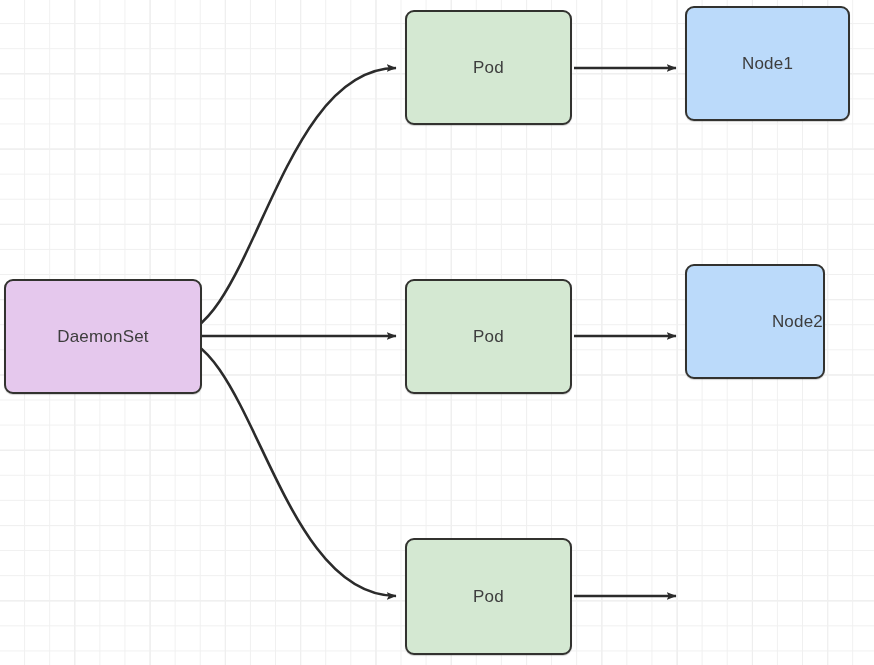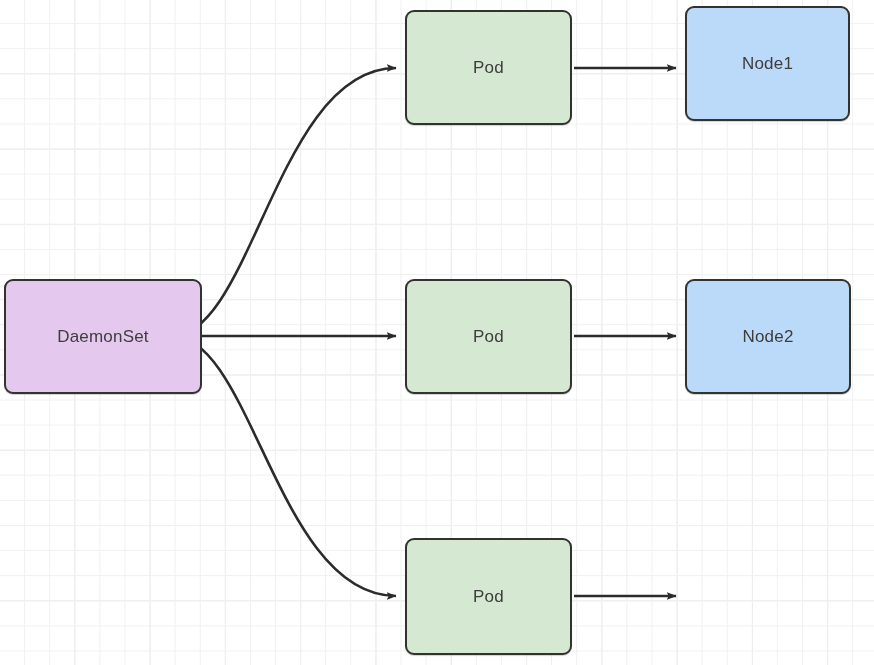--- a/index.html
+++ b/index.html
@@ -89,18 +89,18 @@
   </div>
 
   <div class="node-box" style="left: 405px; top: 538px; width: 167px; height: 117px; background: rgb(212, 232, 210);">
     <span class="node-label">Pod</span>
   </div>
 
   <div class="node-box" style="left: 685px; top: 6px; width: 165px; height: 115px; background: rgb(187, 218, 250);">
     <span class="node-label">Node1</span>
   </div>
 
-  <div class="node-box" style="left: 685px; top: 279px; width: 166px; height: 115px; background: rgb(187, 218, 250);">
+  <div class="node-box" style="left: 685px; top: 264px; width: 140px; height: 115px; background: rgb(187, 218, 250); justify-content: flex-end;">
     <span class="node-label">Node2</span>
   </div>
 
 
 </div>
 
 </body></html>

